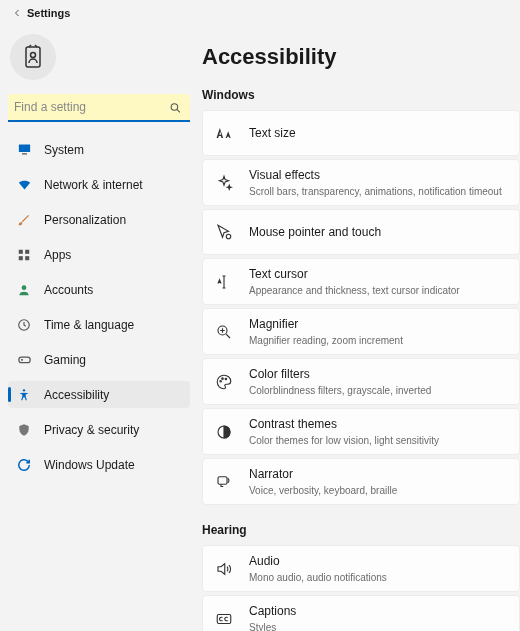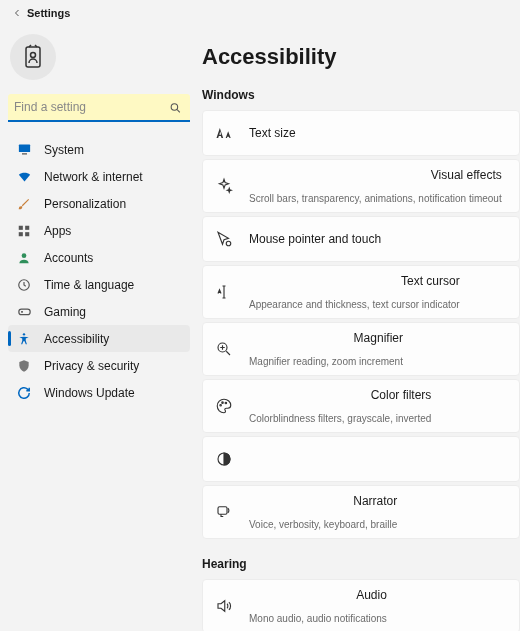--- a/index.html
+++ b/index.html
@@ -36,21 +36,21 @@
       padding: 0 28px 0 6px;
       font-size: 12px; outline: none;
       border-radius: 3px 3px 0 0;
       font-family: inherit;
     }
     .search-input::placeholder { color: #888; }
     .search-icon {
       position: absolute; right: 8px; top: 50%; transform: translateY(-50%);
       color: #555;
     }
-    .nav { display:flex; flex-direction:column; gap:0; }
+    .nav { display:flex; flex-direction:column; gap:8px; }
     .nav-item {
       display:flex; align-items:center; gap:12px;
       height: 27px; padding: 0 8px;
       border-radius: 4px; cursor:pointer;
       font-size: 12px;
       position: relative;
     }
     .nav-item.active { background: #e9e9e9; }
     .nav-item.active::before {
       content:""; position:absolute; left:0; top:6px; bottom:6px;
@@ -62,21 +62,21 @@
     .section-header { font-size: 12px; font-weight: 600; margin: 4px 0 8px 0; }
     .card-list { display:flex; flex-direction:column; gap:3px; margin-bottom: 18px;}
     .card {
       background:#fdfdfd; border:1px solid #ececec; border-radius:4px;
       display:flex; align-items:center; gap:14px;
       padding: 8px 12px 8px 10px;
       min-height: 46px;
       cursor:pointer;
     }
     .card-icon { width:22px; height:22px; display:flex; align-items:center; justify-content:center; flex-shrink:0; color:#333;}
-    .card-text { display:flex; flex-direction:column; gap:11px;align-items:flex-end; }
+    .card-text { display:flex; flex-direction:column; gap:4px; }
     .card-title { font-size: 12px; }
     .card-sub { font-size: 10px; color:#6b6b6b; }
     svg { display:block; }
   </style>
 </head>
 <body>
 
 <div class="app">
   <div class="header">
     <div class="back-btn">
@@ -271,20 +271,24 @@
               <div class="card-sub">Colorblindness filters, grayscale, inverted</div>
             </div>
         </div>
         <div class="card">
           <span class="card-icon">
               <svg width="18" height="18" viewBox="0 0 24 24" fill="none" stroke="#333" stroke-width="1.5">
                 <circle cx="12" cy="12" r="8"></circle>
                 <path d="M12 4a8 8 0 0 1 0 16V4z" fill="#333"></path>
               </svg>
             </span>
+          <div class="card-text">
+              <div class="card-title">Contrast themes</div>
+              <div class="card-sub">Color themes for low vision, light sensitivity</div>
+            </div>
         </div>
         <div class="card">
           <span class="card-icon">
               <svg width="18" height="18" viewBox="0 0 24 24" fill="none" stroke="#333" stroke-width="1.5">
                 <rect x="4" y="5" width="12" height="10" rx="2"></rect>
                 <path d="M8 15v3h3M17 7c2 1 2 5 0 6"></path>
               </svg>
             </span>
           <div class="card-text">
               <div class="card-title">Narrator</div>

